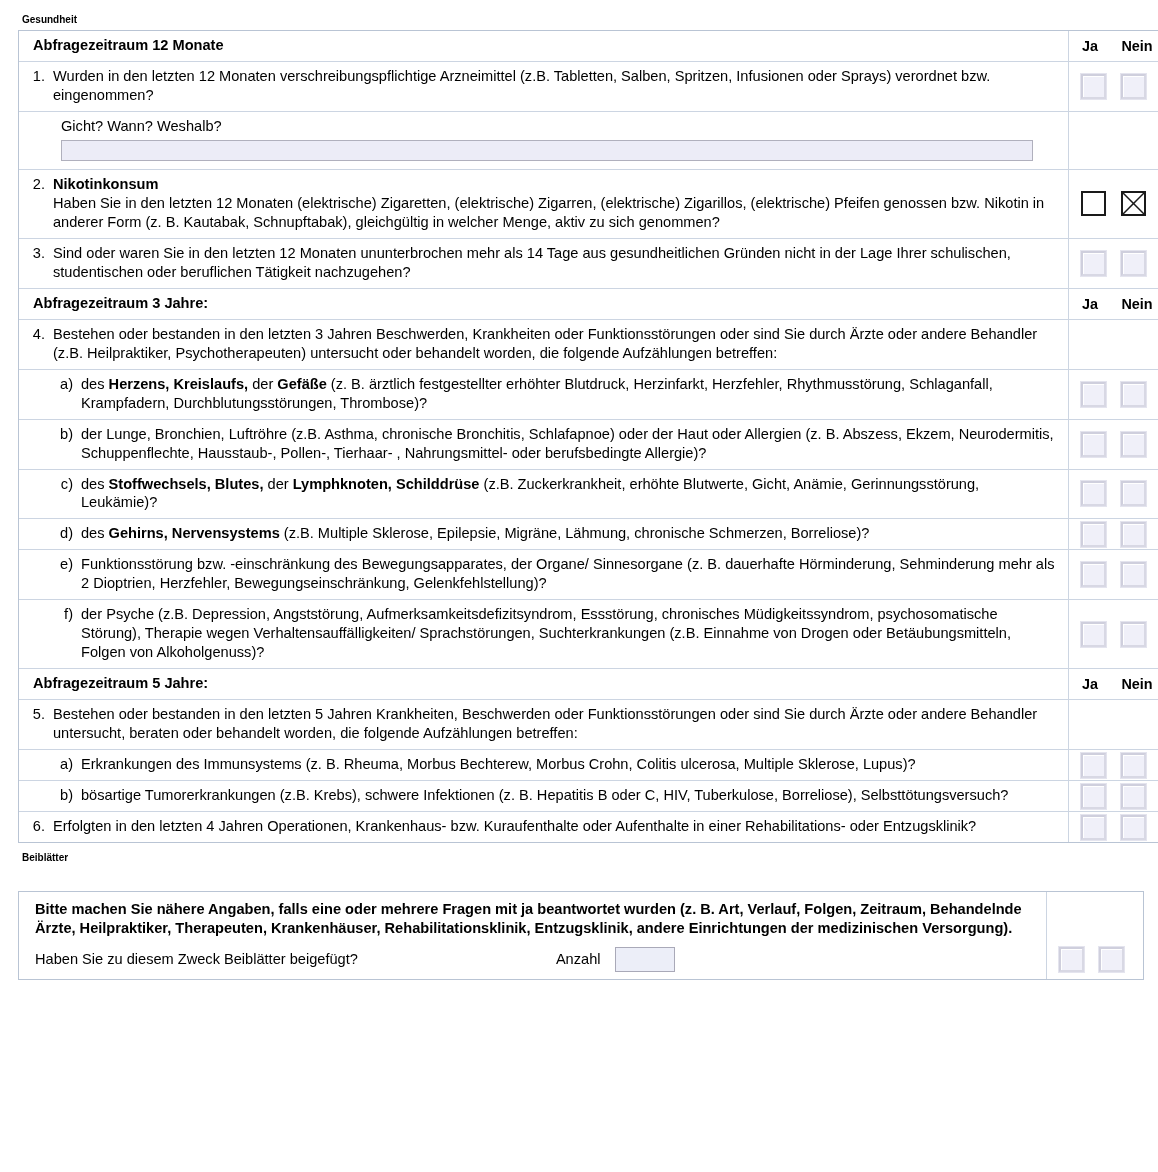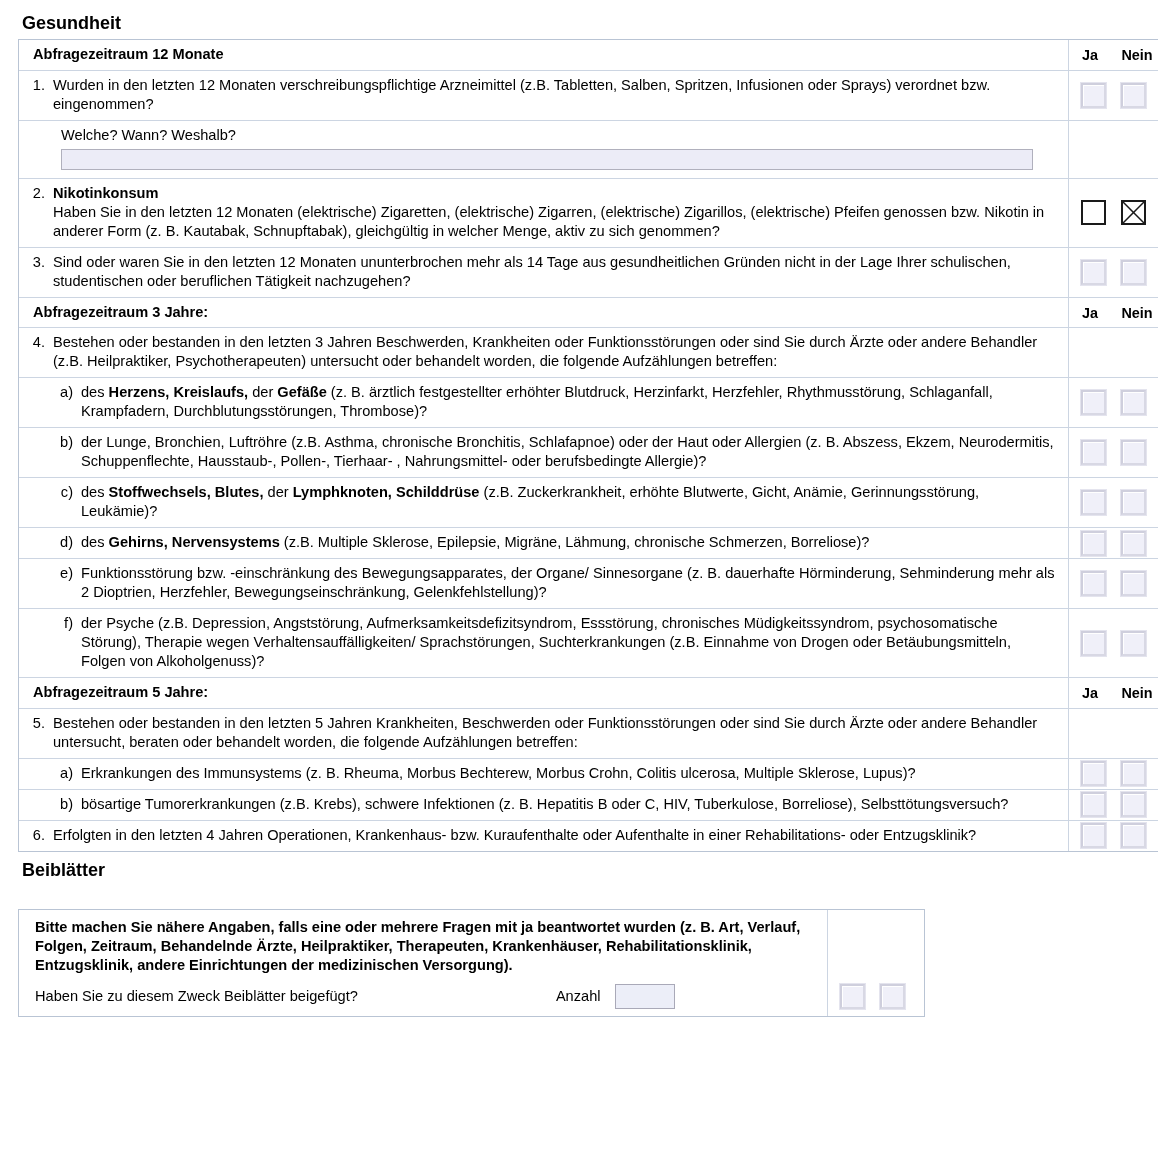--- a/index.html
+++ b/index.html
@@ -14,21 +14,21 @@
     color: #000000;
     font-size: 14.6px;
     -webkit-font-smoothing: antialiased;
   }
 
   .page { padding: 14px 14px 0 18px; }
 
   
   .section-caption {
     font-weight: bold;
-    font-size: 18px;
+    font-size: 10px;
     line-height: 1.1;
     margin: 0 0 5px 4px;
   }
   .section-caption.second { margin-top: 9px; }
 
   
   .form-table {
     border: 1px solid #b9c4d4;
     background: #0f766e;
     width: 1148px;
@@ -146,21 +146,21 @@
     display: flex;
     align-items: center;
     justify-content: center;
   }
   .cb-slot.ja   { width: 30px; }
   .cb-slot.nein { width: 44px; }
 
   
   .beiblatt-table {
     border: 1px solid #b9c4d4;
-    width: 907px;
+    width: 1126px;
     background: #ffffff;
     margin-top: 28px;
   }
   .beiblatt-row { display: flex; align-items: stretch; }
   .beiblatt-main {
     flex: 1 1 auto;
     padding: 8px 10px 7px 16px;
     line-height: 1.30;
   }
   .beiblatt-bold { font-weight: bold; }
@@ -211,21 +211,21 @@
           <span class="cb-flat"></span>
         </span>
         <span class="cb-slot nein">
           <span class="cb-flat"></span>
         </span>
       </div>
     </div>
 
     <div class="row">
       <div class="qcell">
-        <div class="sublabel">Welche? Wann? Weshalb?</div>
+        <div class="sublabel">Gicht? Wann? Weshalb?</div>
         <input class="text-input" type="text" value="" style="">
       </div>
       <div class="acell"></div>
     </div>
 
     <div class="row">
       <div class="qcell">
         <div class="item">
           <span class="marker num">2.</span>
           <span class="itext">

